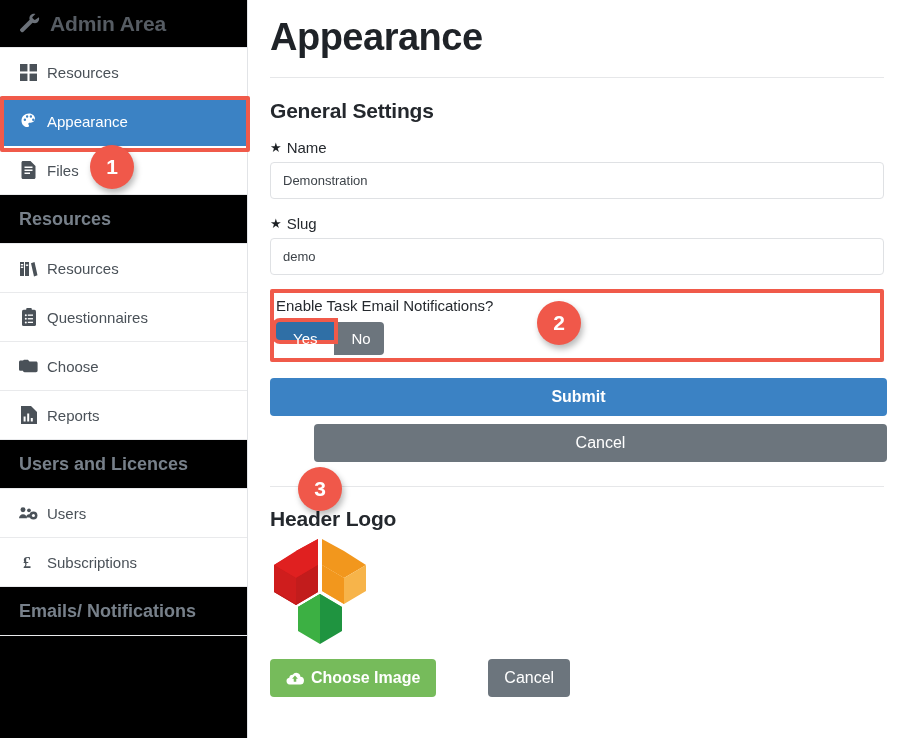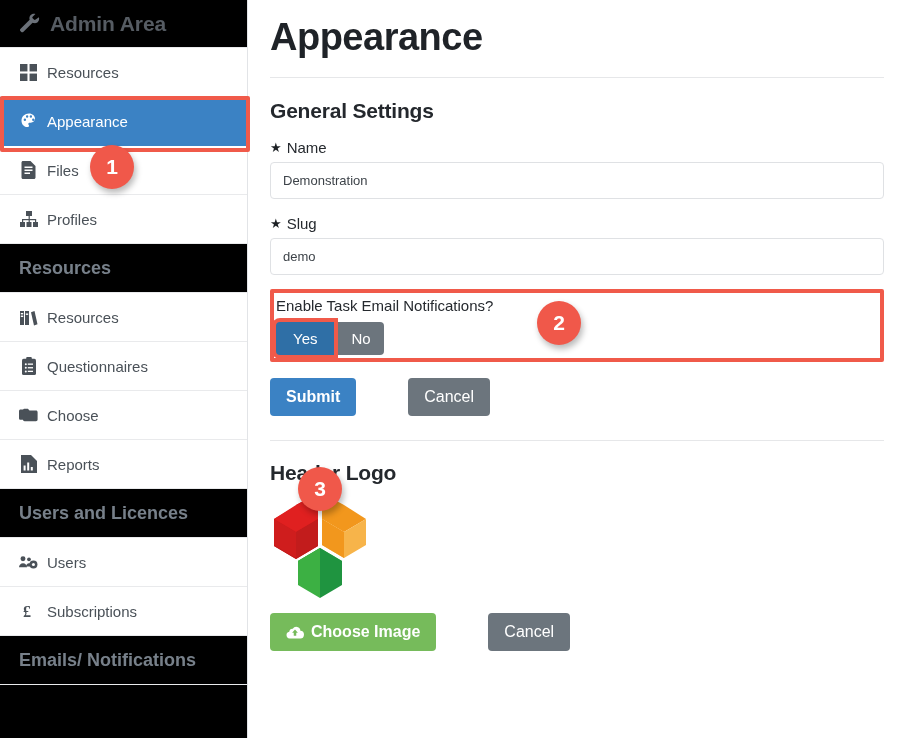--- a/index.html
+++ b/index.html
@@ -182,22 +182,22 @@
   }
   .btn-group {
     display: inline-flex;
     margin-top: 8px;
     border-radius: 4px;
     overflow: visible;
     position: relative;
   }
   .btn-yes {
     position: relative;
-    height: 33px;
-    padding: 0 17px;
+    height: 18px;
+    padding: 8px 17px;
     background: #2f6fa6;
     color: #ffffff;
     font-size: 15px;
     font-family: "Liberation Sans", sans-serif;
     border: none;
     border-radius: 4px 0 0 4px;
     cursor: pointer;
     z-index: 2;
     box-shadow: 0 0 0 4px #f05a4a;
   }
@@ -229,20 +229,21 @@
     border: 4px solid #f05a4a;
     border-radius: 2px;
     pointer-events: none;
     z-index: 5;
   }
 
   .action-row {
     display: flex;
     gap: 8px;
     margin-top: 16px;
+    flex-direction: column;
   }
   .btn {
     height: 38px;
     padding: 0 16px;
     font-size: 16px;
     font-family: "Liberation Sans", sans-serif;
     color: #ffffff;
     border: none;
     border-radius: 4px;
     cursor: pointer;
@@ -331,36 +332,20 @@
 
     <div class="nav-item">
       <span class="nav-ico">
         <svg width="15" height="18" viewBox="0 0 14 18">
           <path fill="#4a5158" d="M9 0H1.5C.7 0 0 .7 0 1.5v15C0 17.3.7 18 1.5 18h11c.8 0 1.5-.7 1.5-1.5V5L9 0zm-.5 13H3v-1.5h5.5V13zm2.5-3H3V8.5h8V10zm0-3H3V5.5h8V7z"></path>
         </svg>
       </span>
       <span class="nav-label">Files</span>
     </div>
 
-    <div class="nav-item">
-      <span class="nav-ico">
-        <svg width="18" height="16" viewBox="0 0 18 16">
-          <rect x="6" y="0" width="6" height="5" fill="#4a5158"></rect>
-          <rect x="0" y="11" width="5" height="5" fill="#4a5158"></rect>
-          <rect x="6.5" y="11" width="5" height="5" fill="#4a5158"></rect>
-          <rect x="13" y="11" width="5" height="5" fill="#4a5158"></rect>
-          <rect x="8.6" y="5" width="1.2" height="3" fill="#4a5158"></rect>
-          <rect x="2.4" y="8" width="13.2" height="1.2" fill="#4a5158"></rect>
-          <rect x="2" y="8" width="1.2" height="3" fill="#4a5158"></rect>
-          <rect x="8.6" y="8" width="1.2" height="3" fill="#4a5158"></rect>
-          <rect x="15" y="8" width="1.2" height="3" fill="#4a5158"></rect>
-        </svg>
-      </span>
-      <span class="nav-label">Profiles</span>
-    </div>
 
 
     <div class="nav-section">
       <span>Resources</span>
     </div>
 
     <div class="nav-item">
       <span class="nav-ico">
         <svg width="18" height="17" viewBox="0 0 18 17">
           <rect x="0" y="2" width="4" height="14" fill="#4a5158"></rect>

